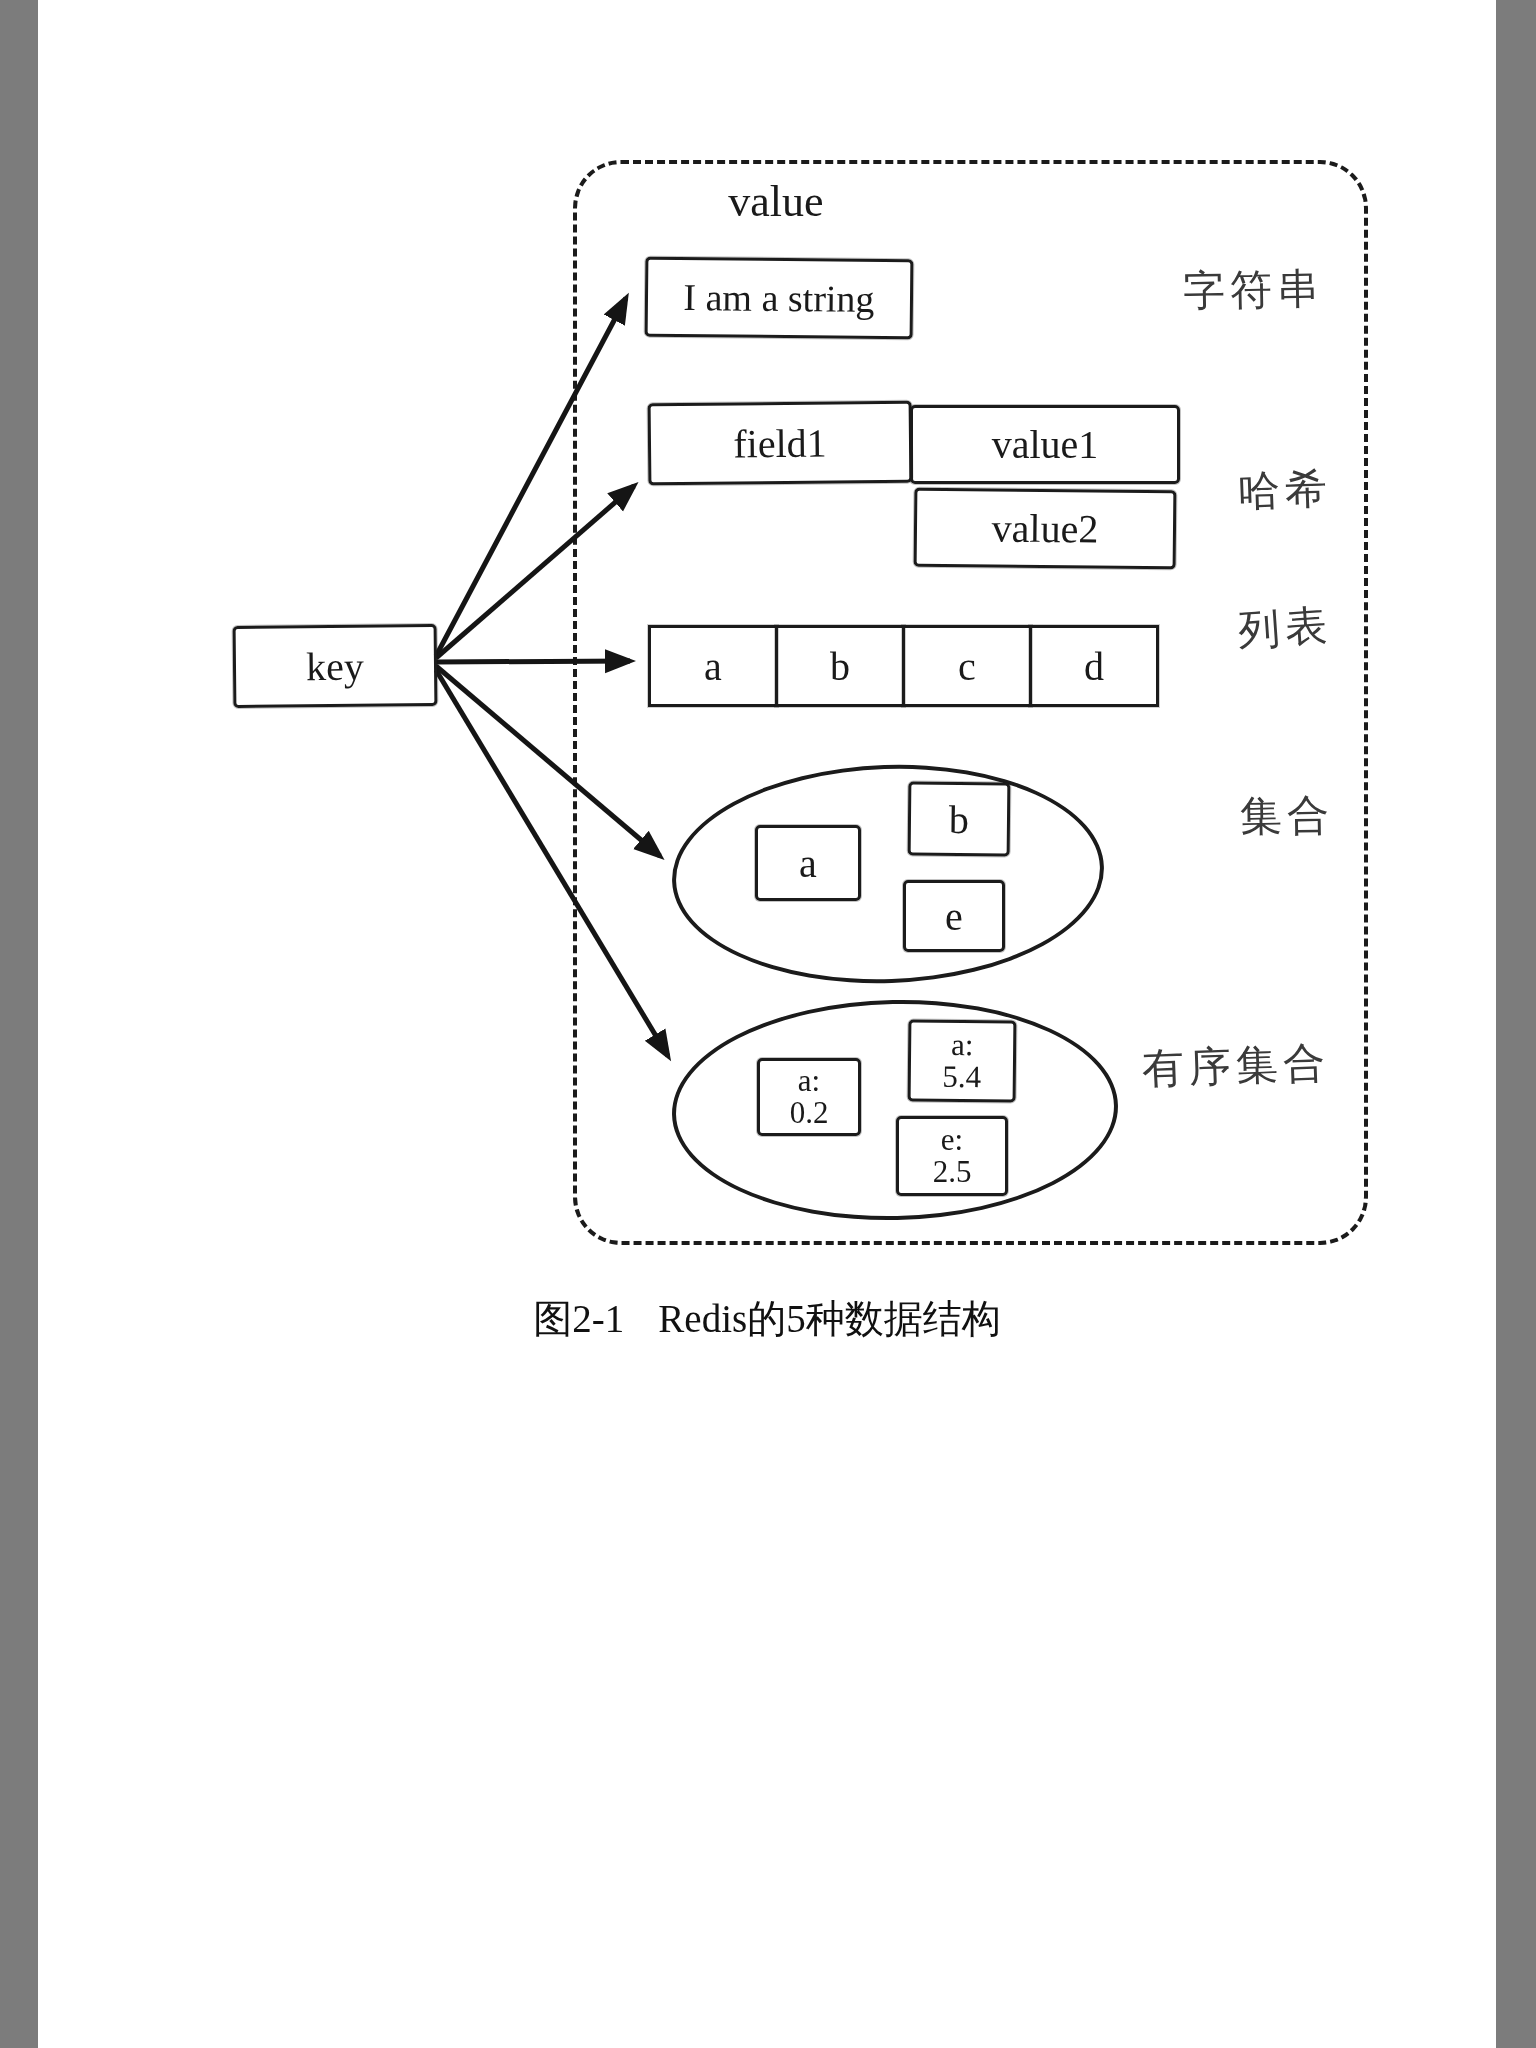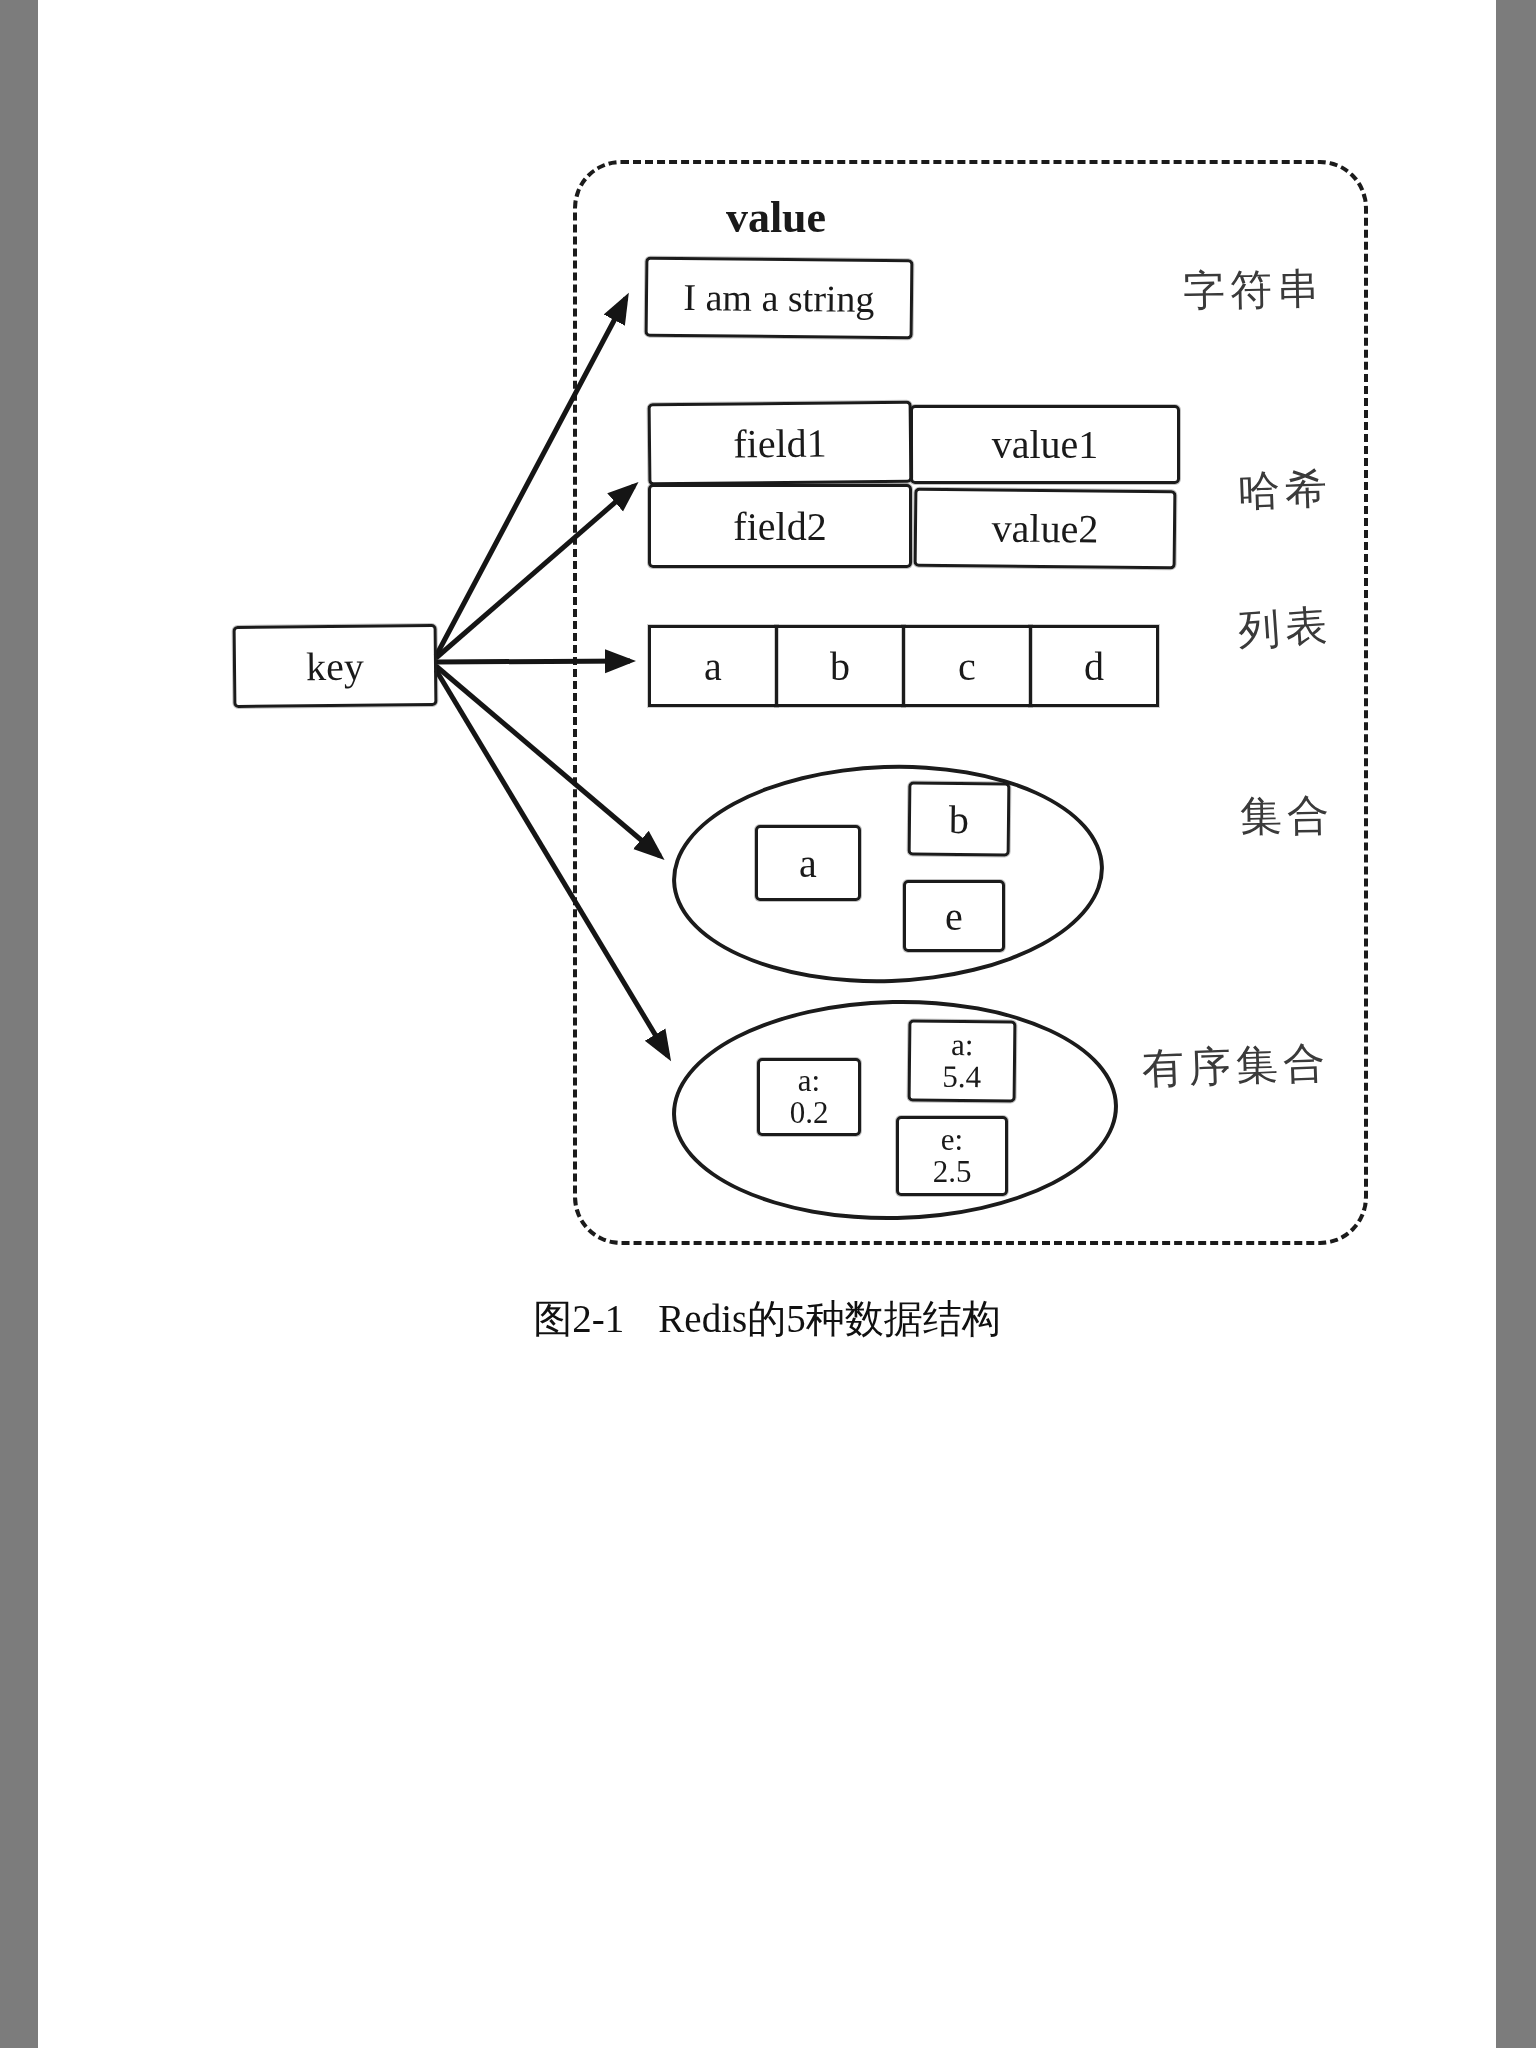--- a/index.html
+++ b/index.html
@@ -107,35 +107,32 @@
     <line x1="436" y1="658" x2="634" y2="486" stroke="#151515" stroke-width="5" marker-end="url(#ah)"></line>
     <line x1="436" y1="662" x2="630" y2="661" stroke="#151515" stroke-width="5" marker-end="url(#ah)"></line>
     <line x1="436" y1="666" x2="660" y2="856" stroke="#151515" stroke-width="5" marker-end="url(#ah)"></line>
     <line x1="436" y1="670" x2="668" y2="1056" stroke="#151515" stroke-width="5" marker-end="url(#ah)"></line>
   </svg>
 
   <div class="sketch-box r-05" style="left:233px;top:625px;width:198px;height:76px;">
     <span>key</span>
   </div>
 
-  <div class="plain-label" style="left:645px;top:192px;width:262px;font-weight:bold;">value</div>
+  <div class="plain-label" style="left:645px;top:176px;width:262px;">value</div>
 
   <div class="sketch-box r05" style="left:645px;top:258px;width:262px;height:74px;font-size:38px;">
     <span>I am a string</span>
   </div>
   <div class="cn-label" style="left:1183px;top:262px;transform:rotate(-1deg);">字符串</div>
 
   <div class="sketch-box r-05" style="left:648px;top:402px;width:258px;height:76px;">
     <span>field1</span>
   </div>
   <div class="sketch-box" style="left:910px;top:405px;width:264px;height:73px;text-align:right;">
     <span>value1</span>
-  </div>
-  <div class="sketch-box" style="left:648px;top:484px;width:258px;height:78px;">
-    <span>field2</span>
   </div>
   <div class="sketch-box r05" style="left:914px;top:489px;width:256px;height:73px;">
     <span>value2</span>
   </div>
   <div class="cn-label" style="left:1238px;top:462px;transform:rotate(-2deg);">哈希</div>
 
   <div class="list-row" style="left:648px;top:625px;">
     <div class="list-cell">
       <span>a</span>
     </div>

